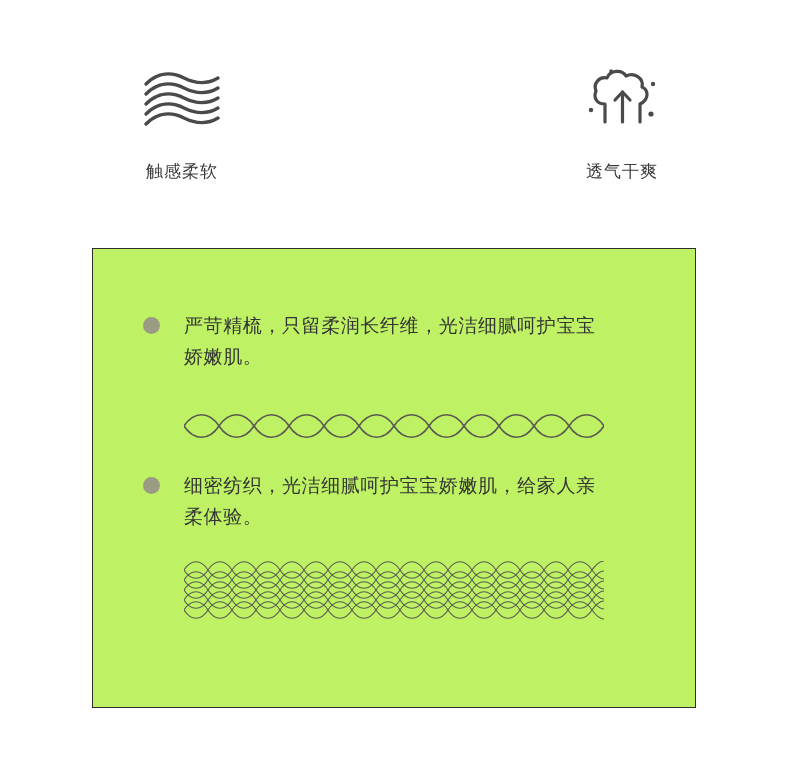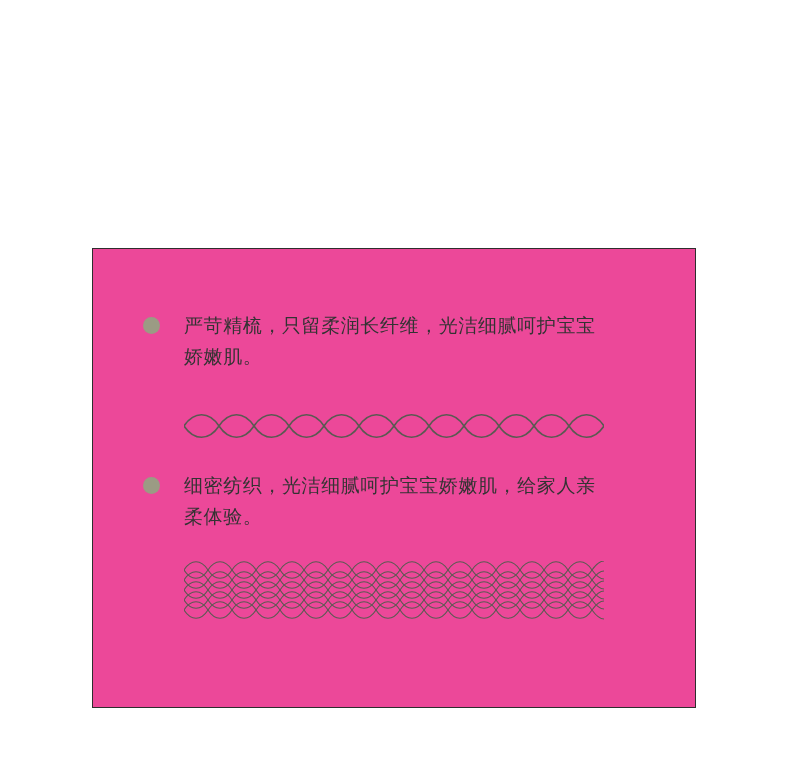--- a/index.html
+++ b/index.html
@@ -48,21 +48,21 @@
 
   
   .panel {
     position: absolute;
     left: 92px;
     top: 248px;
     width: 604px;
     height: 460px;
     border: 1px solid #2e2e2e;
     box-sizing: border-box;
-    background: #ec4899;
+    background: #bef264;
   }
 
   .bullet-block {
     position: absolute;
     display: flex;
     align-items: flex-start;
   }
   .bullet-block.first { left: 50px; top: 62px; }
   .bullet-block.second { left: 50px; top: 222px; }
 
@@ -93,21 +93,50 @@
   .pattern-wrap.braid { top: 160px; }
   .pattern-wrap.mesh { top: 312px; }
 
   svg { display: block; }
 </style>
 </head>
 <body>
 
 <div class="features">
 
+  <div class="feature">
+    <div class="feature-icon">
+      <svg width="84" height="60" viewBox="0 0 84 60" fill="none" stroke="#4a4a4a" stroke-width="3.4" stroke-linecap="round">
+        <path d="M6 16 C18 4, 32 4, 44 10 C56 16, 68 16, 78 10"></path>
+        <path d="M6 26 C18 14, 32 14, 44 20 C56 26, 68 26, 78 20"></path>
+        <path d="M6 36 C18 24, 32 24, 44 30 C56 36, 68 36, 78 30"></path>
+        <path d="M6 46 C18 34, 32 34, 44 40 C56 46, 68 46, 78 40"></path>
+        <path d="M6 56 C18 44, 32 44, 44 50 C56 56, 68 56, 78 50"></path>
+      </svg>
+    </div>
+    <div class="feature-label">触感柔软</div>
+  </div>
 
+  <div class="feature">
+    <div class="feature-icon">
+      <svg width="90" height="72" viewBox="0 0 90 72" fill="none" stroke="#4a4a4a" stroke-width="3.2" stroke-linecap="round" stroke-linejoin="round">
+
+        <path d="M28 60 L28 42 C20 42, 16 36, 19 29 C16 22, 22 14, 30 16 C33 8, 45 7, 49 14 C57 10, 67 16, 65 25 C72 28, 72 38, 63 42 L63 60"></path>
+
+        <path d="M45.5 60 L45.5 30"></path>
+        <path d="M38 38 L45.5 30 L53 38"></path>
+
+        <circle cx="14" cy="48" r="2.2" fill="#4a4a4a" stroke="none"></circle>
+        <circle cx="76" cy="22" r="2.2" fill="#4a4a4a" stroke="none"></circle>
+        <circle cx="74" cy="52" r="2.6" fill="#4a4a4a" stroke="none"></circle>
+        <circle cx="34" cy="9" r="1.8" fill="#4a4a4a" stroke="none"></circle>
+      </svg>
+    </div>
+    <div class="feature-label">透气干爽</div>
+  </div>
 
 
 </div>
 
 <div class="panel">
 
   <div class="bullet-block first">
     <span class="dot"></span>
     <div class="bullet-text">严苛精梳，只留柔润长纤维，光洁细腻呵护宝宝娇嫩肌。</div>
   </div>

